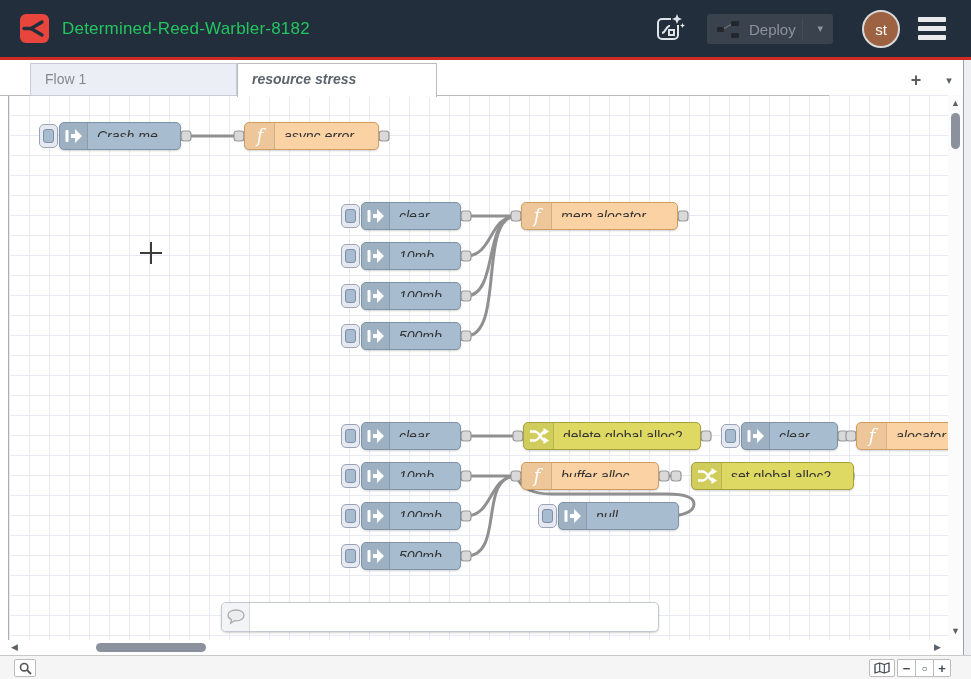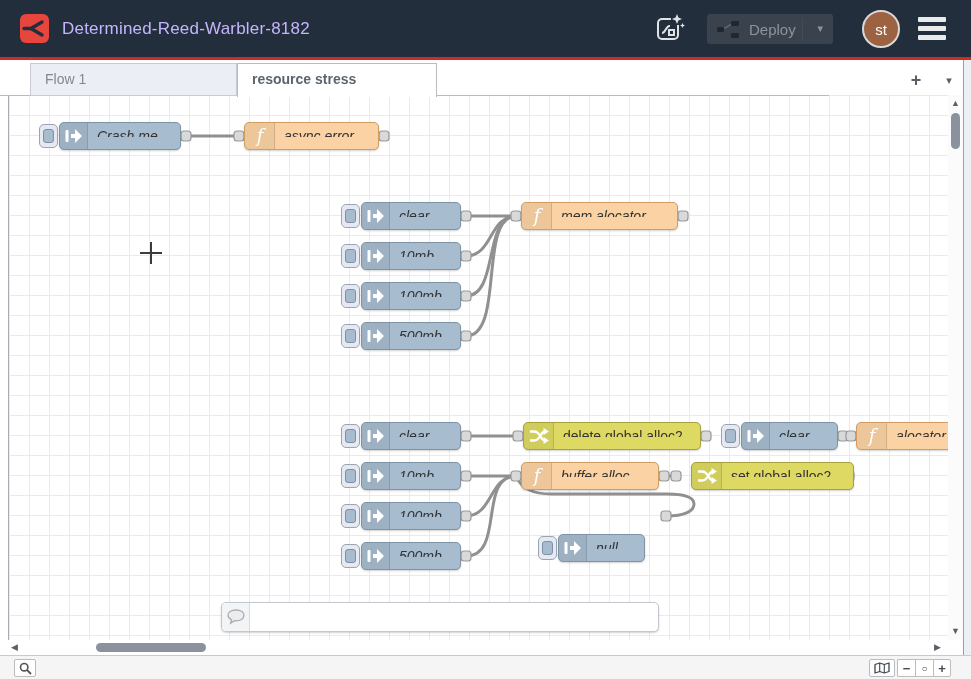--- a/index.html
+++ b/index.html
@@ -4,21 +4,21 @@
 <style>
   * { box-sizing: border-box; }
   html,body { margin:0; padding:0; }
   .page { position:relative; width:971px; height:679px; overflow:hidden;
           font-family:"Liberation Sans", sans-serif; background:#fff; }
 
   
   .header { position:absolute; left:0; top:0; width:971px; height:57px; background:#232e3c; }
   .logo { position:absolute; left:20px; top:14px; width:29px; height:29px; border-radius:6px; background:#e8453c; }
   .app-title { position:absolute; left:62px; top:0; height:57px; line-height:57px;
-               color:#c4b5fd; font-size:17px; letter-spacing:.2px; }
+               color:#22c55e; font-size:17px; letter-spacing:.2px; }
   .assistant-btn { position:absolute; left:651px; top:11px; width:36px; height:36px; cursor:pointer; }
   .deploy-btn { position:absolute; left:707px; top:14px; width:126px; height:30px; background:#39424d;
                 border-radius:3px; display:flex; align-items:center; }
   .deploy-icon { margin-left:10px; }
   .deploy-label { color:#8d939c; font-size:15px; margin-left:10px; }
   .deploy-caret { position:absolute; right:10px; top:8px; color:#8d939c; font-size:11px; }
   .deploy-divider { position:absolute; right:30px; top:4px; bottom:4px; width:1px; background:rgba(255,255,255,0.06); }
   .avatar { position:absolute; left:862px; top:10px; width:38px; height:38px; border-radius:50%;
             background:#9c6242; border:2px solid #d9d9d9; color:#fff; font-size:15px;
             display:flex; align-items:center; justify-content:center; }
@@ -26,21 +26,21 @@
   .hamburger div { width:28px; height:4.5px; background:#e9eaec; border-radius:1px; margin-bottom:4.5px; }
   .red-line { position:absolute; left:0; top:57px; width:971px; height:3px; background:#cf2b24; }
 
   
   .tabbar { position:absolute; left:0; top:60px; width:829px; height:36px; background:#fff;
             border-bottom:1px solid #bbb; z-index:5; }
   .tab { position:absolute; top:3px; height:33px; font-size:14px; line-height:31px;
          padding-left:14px; cursor:pointer; }
   .tab.inactive { left:30px; width:207px; background:#eceef6; border:1px solid #c8cbd5; color:#85888f; }
   .tab.active { left:237px; width:200px; background:#fff; border:1px solid #bbb; border-bottom:none;
-                color:#5b646d; font-weight:bold; height:34px; z-index:6; }
+                color:#5b646d; font-weight:bold; height:34px; z-index:6;font-style:italic; }
   .tab-add { position:absolute; left:903px; top:8px; width:26px; height:24px; text-align:center;
              color:#5a6066; font-size:18px; font-weight:bold; line-height:24px; cursor:pointer; }
   .tab-menu { position:absolute; left:938px; top:8px; width:22px; height:24px; text-align:center;
               color:#5a6066; font-size:11px; line-height:24px; cursor:pointer; }
 
   
   .canvas { position:absolute; left:8px; top:95px; width:940px; height:545px; overflow:hidden;
             border-left:1px solid #a9adb4; background-color:#fff;
             background-image:
               linear-gradient(to right, #e7e9f3 1px, transparent 1px),
@@ -331,21 +331,21 @@
           <div class="node-icon" style="width: 30px;">
             <svg width="22" height="20" viewBox="0 0 22 20">
               <path d="M2 5.5 h4 c7 0 6 9 11 9" stroke="#fff" stroke-width="2.3" fill="none"></path>
               <path d="M2 14.5 h4 c7 0 6 -9 11 -9" stroke="#fff" stroke-width="2.3" fill="none"></path>
               <path d="M15.5 2 l5.5 3.5 -5.5 3.5 z" fill="#fff"></path>
               <path d="M15.5 11 l5.5 3.5 -5.5 3.5 z" fill="#fff"></path>
             </svg>
           </div>
           <div class="node-label" style="left: 39px;">set global.alloc2</div>
         </div>
-        <div class="node inject" style="left: 549px; top: 407px; width: 87px; margin-top: 32px;">
+        <div class="node inject" style="left: 549px; top: 407px; width: 121px;">
           <div class="inject-button">
             <div></div>
           </div>
           <div class="node-icon" style="width: 28px;">
             <svg width="20" height="20" viewBox="0 0 20 20">
               <rect x="1.5" y="4" width="3" height="12" rx="1" fill="#fff"></rect>
               <path d="M7 8 h4 v-5 l7 7 -7 7 v-5 h-4 z" fill="#fff"></path>
             </svg>
           </div>
           <div class="node-label italic" style="left: 37px;">null</div>

